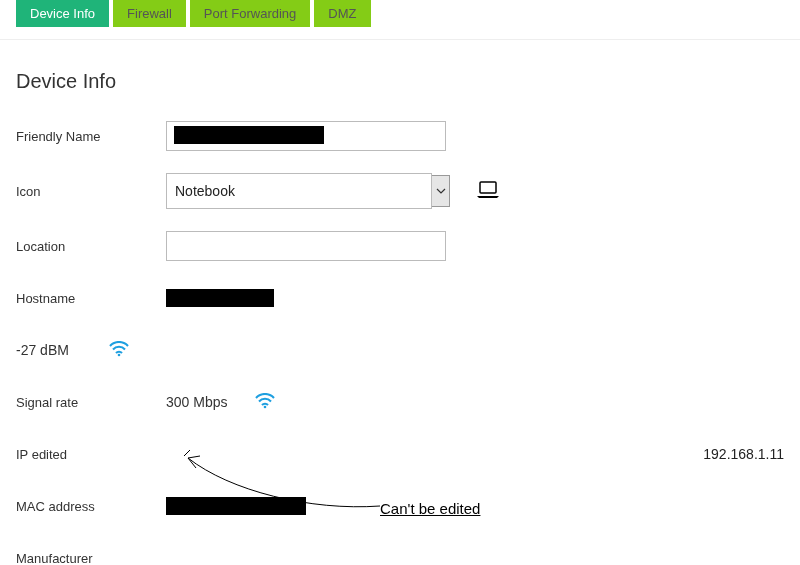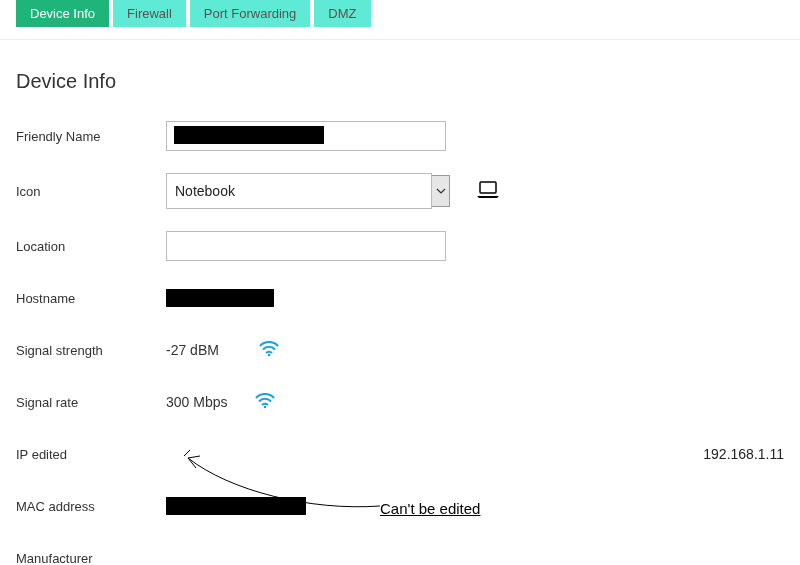--- a/index.html
+++ b/index.html
@@ -1,17 +1,17 @@
 <!DOCTYPE html>
 <html><head>
 <meta charset="utf-8">
 <style>
   html,body{margin:0;padding:0;font-family:"Segoe UI",Arial,sans-serif;font-size:14px;color:#222;background:#fff;width:800px;}
   .tabs{display:flex;gap:4px;padding:0 0 0 16px;margin-top:0;}
-  .tab{background:#5eead4;color:#555;padding:6px 14px;font-size:13px;cursor:pointer;user-select:none;}
+  .tab{background:#84cc16;color:#555;padding:6px 14px;font-size:13px;cursor:pointer;user-select:none;}
   .tab.active{background:#1fb479;color:#fff;}
   .divider{border:none;border-top:1px solid #eee;margin:12px 0 0 0;}
   .page{padding:0 16px 0 16px;}
   h2{font-weight:400;font-size:20px;margin:30px 0 28px 0;color:#333;}
   .row{display:flex;align-items:center;margin-bottom:22px;min-height:30px;position:relative;}
   .lab{width:150px;font-size:13px;color:#333;}
   .val{font-size:14px;color:#333;}
   .redact{background:#000;height:18px;display:inline-block;}
   .redact.r1{width:150px;}
   .redact.r2{width:108px;}
@@ -73,21 +73,20 @@
     <div class="lab">Location</div>
     <input class="text" type="text" value="" style="">
   </div>
 
   <div class="row">
     <div class="lab">Hostname</div>
     <span class="redact r2"></span>
   </div>
 
   <div class="row">
-    <div class="lab">Signal strength</div>
     <span class="val">-27 dBM</span>
     <span class="wifi">
       <svg width="20" height="16" viewBox="0 0 20 16">
           <path d="M1 5 A12 12 0 0 1 19 5" fill="none" stroke="#1e9fe0" stroke-width="2"></path>
           <path d="M4 8.5 A8 8 0 0 1 16 8.5" fill="none" stroke="#1e9fe0" stroke-width="2"></path>
           <path d="M7 12 A4 4 0 0 1 13 12" fill="none" stroke="#1e9fe0" stroke-width="2"></path>
           <circle cx="10" cy="14" r="1.3" fill="#1e9fe0"></circle>
         </svg>
     </span>
   </div>

